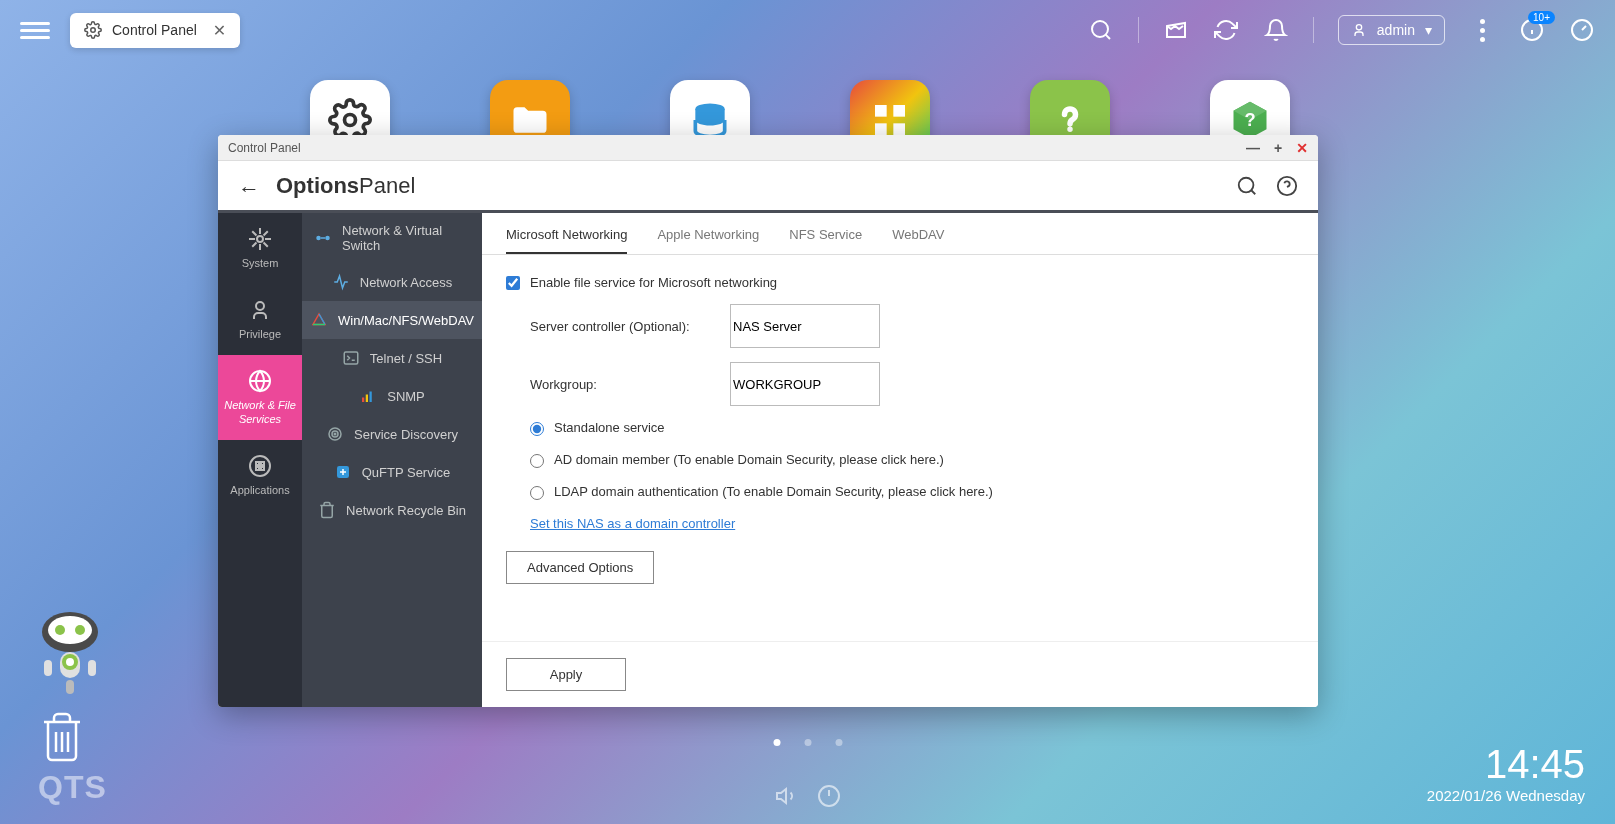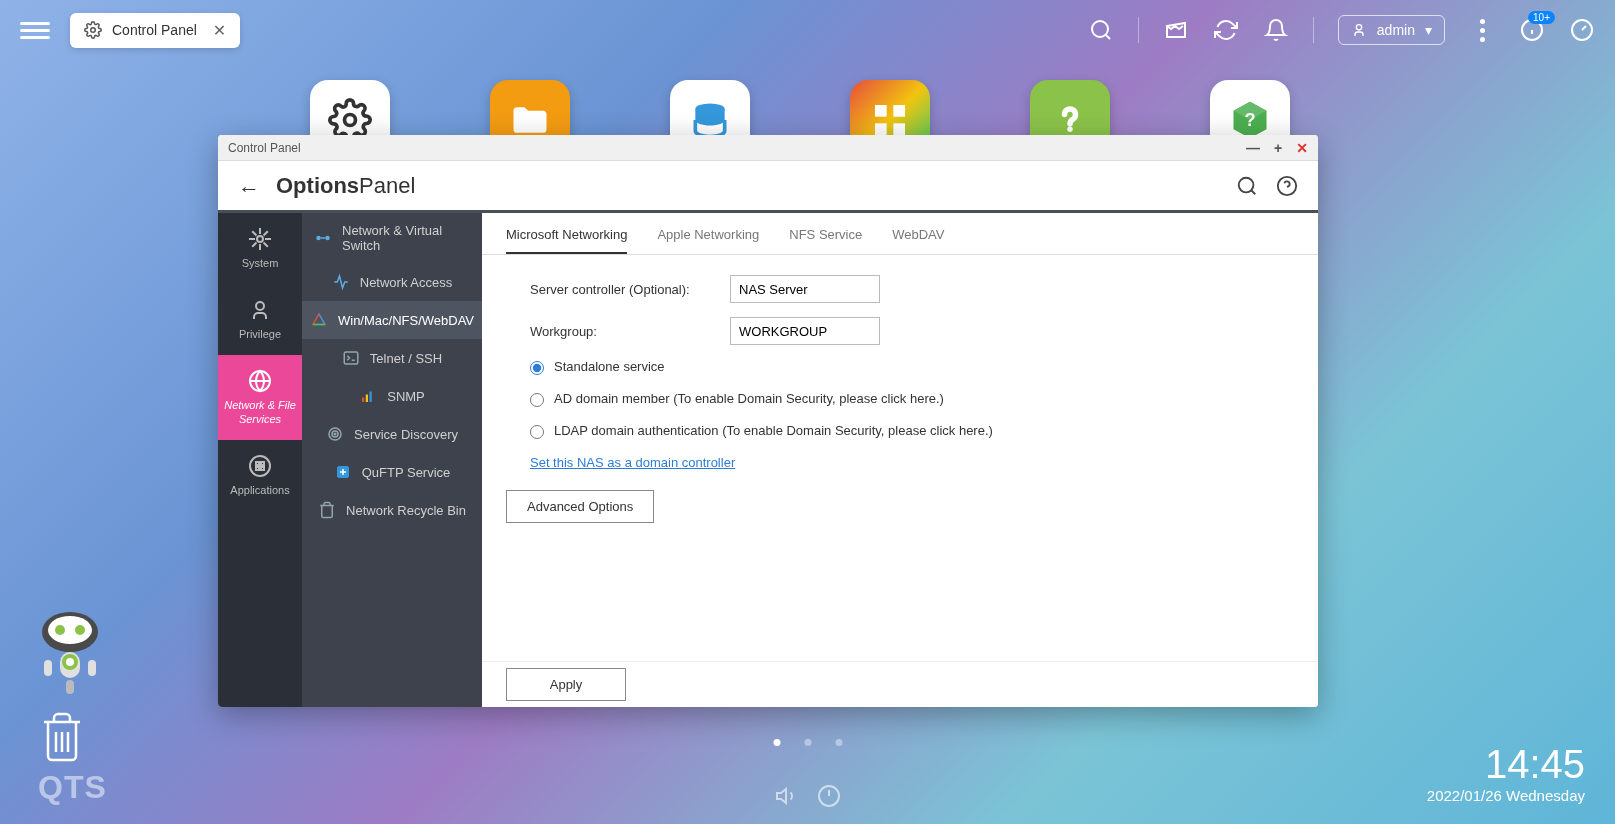--- a/index.html
+++ b/index.html
@@ -41,28 +41,28 @@
 .l2-item.active { background: #4e5460; color: #fff; font-weight: 500; }
 .l2-icon { width: 18px; height: 18px; flex-shrink: 0; }
 .content { flex: 1; display: flex; flex-direction: column; background: #fff; }
 .tabs { display: flex; gap: 30px; padding: 14px 24px 0; border-bottom: 1px solid #ddd; font-size: 13px; }
 .tab-item { padding-bottom: 10px; color: #777; cursor: pointer; }
 .tab-item.active { color: #333; border-bottom: 2px solid #333; font-weight: 500; }
 .form-area { flex: 1; padding: 20px 24px; overflow: auto; font-size: 13px; color: #333; }
 .form-row { display: flex; align-items: center; margin-bottom: 14px; }
 .chk { width: 14px; height: 14px; margin-right: 10px; accent-color: #2e7cd6; }
 .form-label { width: 200px; margin-left: 24px; }
-.form-input { width: 150px; height: 28px; border: 1px solid #bbb; padding: 0 8px; font-size: 13px; }
+.form-input { width: 150px; height: 44px; border: 1px solid #bbb; padding: 0 2px; font-size: 13px; }
 .radio-row { display: flex; align-items: flex-start; margin-bottom: 16px; margin-left: 24px; }
 .radio { width: 14px; height: 14px; margin-right: 10px; margin-top: 2px; accent-color: #2e7cd6; }
 .radio-label { color: #333; }
 .samba-id { margin-left: 48px; margin-top: -6px; margin-bottom: 16px; font-size: 13px; color: #333; }
 .domain-link { margin-left: 24px; color: #2e7cd6; text-decoration: underline; font-size: 13px; cursor: pointer; display: inline-block; margin-bottom: 20px; }
 .btn { border: 1px solid #888; background: #fff; padding: 8px 20px; font-size: 13px; cursor: pointer; color: #333; }
-.btn-row { padding: 6px 24px; border-top: 1px solid #eee; }
+.btn-row { padding: 16px 24px; border-top: 1px solid #eee; }
 .robot { position: absolute; bottom: 120px; left: 30px; width: 80px; height: 100px; }
 .trash { position: absolute; bottom: 60px; left: 38px; width: 48px; height: 54px; }
 .qts-logo { position: absolute; bottom: 18px; left: 38px; color: rgba(255,255,255,0.5); font-size: 32px; font-weight: 700; letter-spacing: 1px; }
 .clock { position: absolute; bottom: 20px; right: 30px; text-align: right; color: #fff; }
 .clock-time { font-size: 40px; font-weight: 300; }
 .clock-date { font-size: 15px; }
 .pagination { position: absolute; bottom: 78px; left: 50%; transform: translateX(-50%); display: flex; gap: 24px; }
 .pag-dot { width: 7px; height: 7px; border-radius: 50%; background: rgba(255,255,255,0.4); }
 .pag-dot.active { background: #fff; }
 .bottom-icons { position: absolute; bottom: 16px; left: 50%; transform: translateX(-50%); display: flex; gap: 18px; }
@@ -312,20 +312,24 @@
 
     <div class="content">
       <div class="tabs">
         <div class="tab-item active">Microsoft Networking</div>
         <div class="tab-item">Apple Networking</div>
         <div class="tab-item">NFS Service</div>
         <div class="tab-item">WebDAV</div>
       </div>
       <div class="form-area">
         <div class="form-row">
+          <input type="checkbox" class="chk" checked="" style="">
+          <span>Enable file service for Microsoft networking</span>
+        </div>
+        <div class="form-row">
           <span class="form-label">Server controller (Optional):</span>
           <input type="text" class="form-input" value="NAS Server" style="">
         </div>
         <div class="form-row">
           <span class="form-label">Workgroup:</span>
           <input type="text" class="form-input" value="WORKGROUP" style="">
         </div>
         <div class="radio-row">
           <input type="radio" class="radio" name="srv" checked="" style="">
           <span class="radio-label">Standalone service</span>

